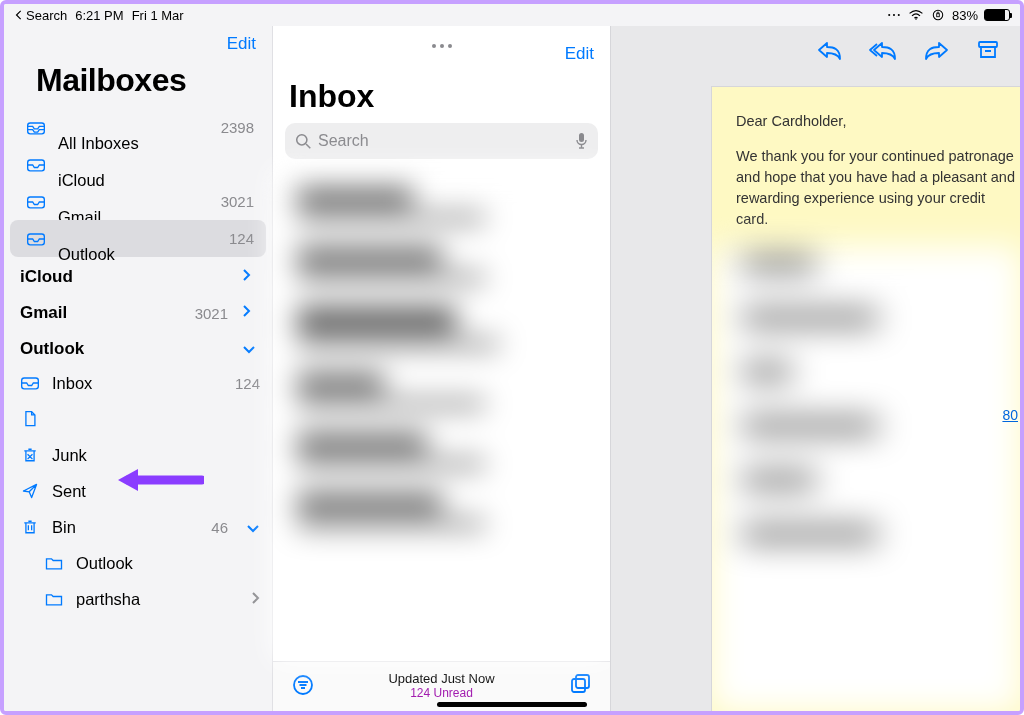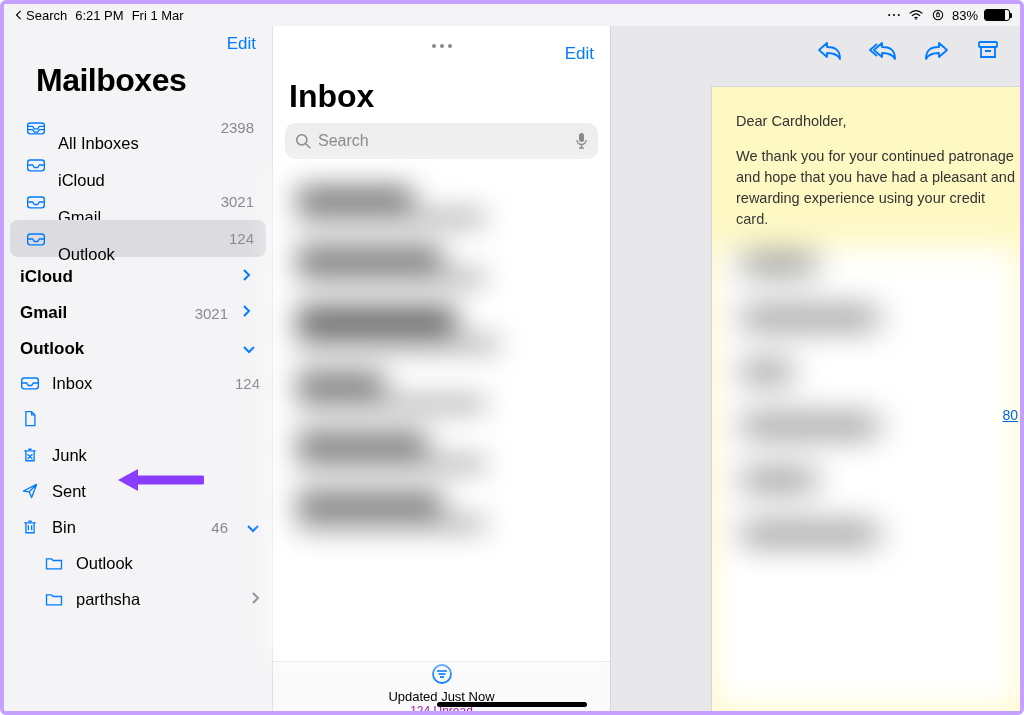--- a/index.html
+++ b/index.html
@@ -48,21 +48,21 @@
   .dots span{width:4px;height:4px;border-radius:50%;background:#8a8a8e;}
   .list-edit { position:absolute; right:16px; top:18px;}
   .list-title { font-size:32px; font-weight:700; padding: 30px 16px 8px;}
   .searchbar { margin:0 12px 10px; background:#eeeeef; border-radius:10px; height:36px; display:flex; align-items:center; padding:0 10px; gap:6px; color:#8a8a8e;}
   .searchbar input{flex:1;border:none;background:transparent;font-size:16px;color:#000;outline:none;}
   .searchbar input::placeholder{color:#8a8a8e;}
   .blurred { flex:1; background:#fff; filter: blur(14px); display:flex; flex-direction:column; gap:26px; padding:20px 24px; overflow:hidden;}
   .brow { display:flex; flex-direction:column; gap:8px;}
   .brow .a{height:16px;width:40%;background:#444;border-radius:3px;}
   .brow .b{height:10px;width:65%;background:#777;border-radius:3px;}
-  .list-bottom { height:50px; border-top:1px solid #e0e0e4; display:flex; align-items:center; justify-content:space-between; padding:0 18px; background:#fafafa;flex-direction:column;}
+  .list-bottom { height:50px; border-top:1px solid #e0e0e4; display:flex; align-items:center; justify-content:space-between; padding:0 18px; background:#fafafa;}
   .lb-icon{color:#007aff;}
   .lb-center{display:flex;flex-direction:column;align-items:center;line-height:1.15;}
   .lb-center .t1{font-size:13px;color:#000;}
   .lb-center .t2{font-size:12px;color:#a21caf;}
   
   .msg-toolbar { height:40px; display:flex; align-items:center; justify-content:flex-end; gap:26px; padding:0 20px; background:#e8e8ea; margin-top:6px;}
   .msg-toolbar .tb{color:#007aff; cursor:pointer;}
   .msg-body { flex:1; margin:14px 0 0 0; display:flex;}
   .msg-paper { flex:1; background:#fef9c3; border-left:1px solid #d6d6da; border-top:1px solid #d6d6da; margin-left:100px; padding:24px 0 0 24px; position:relative; overflow:hidden;}
   .msg-paper p{font-size:14.5px;color:#333; line-height:1.45; margin-bottom:14px; white-space:normal;}

